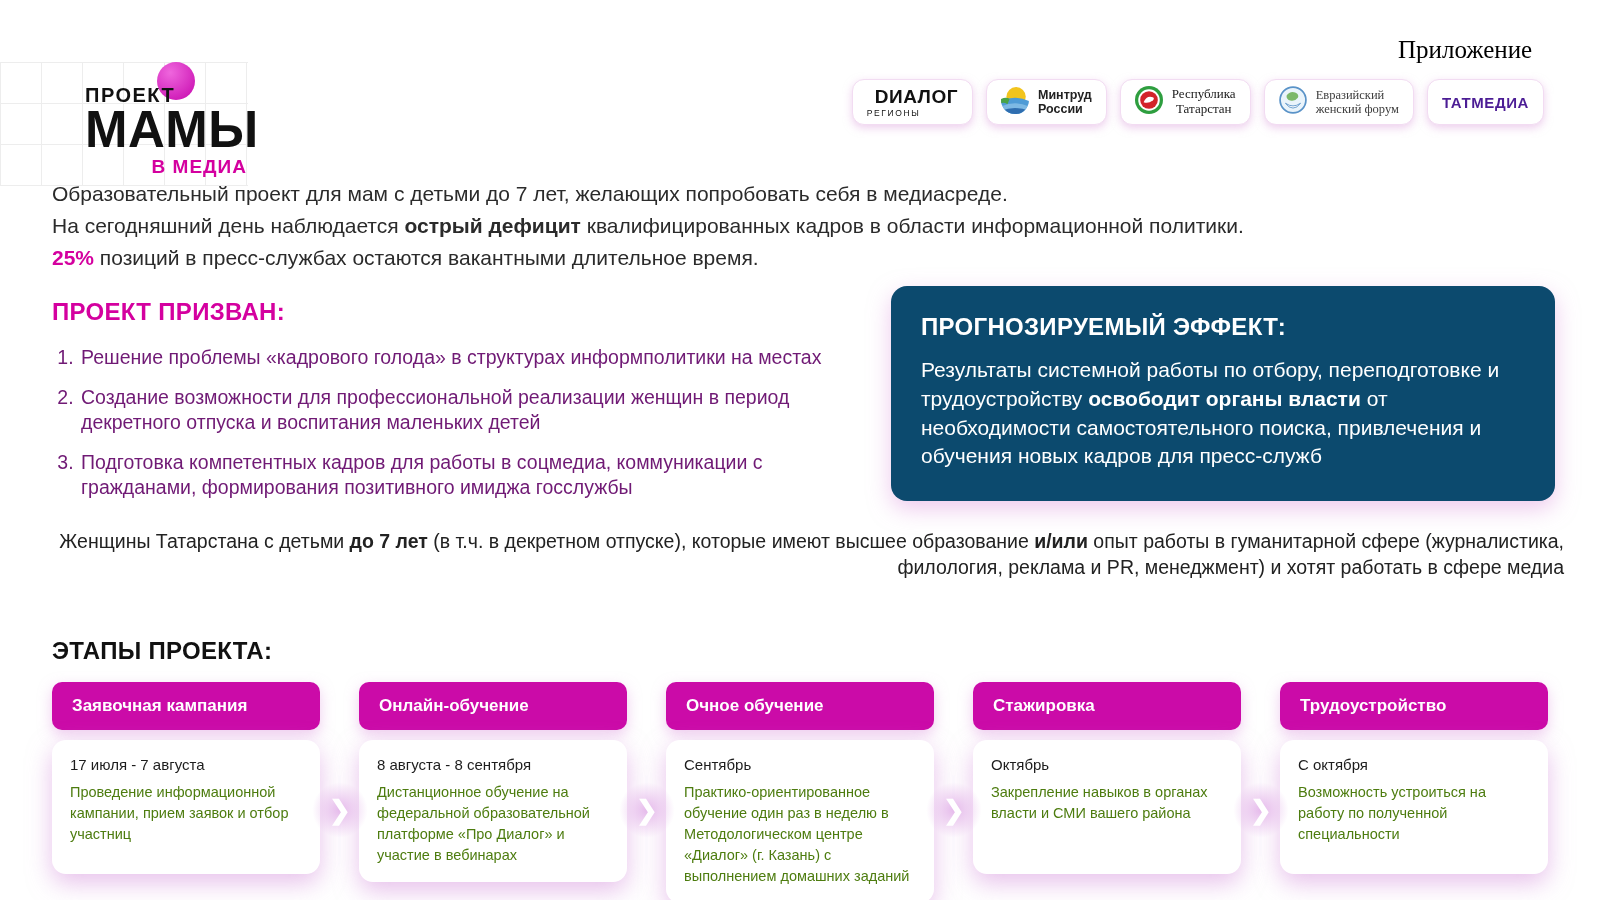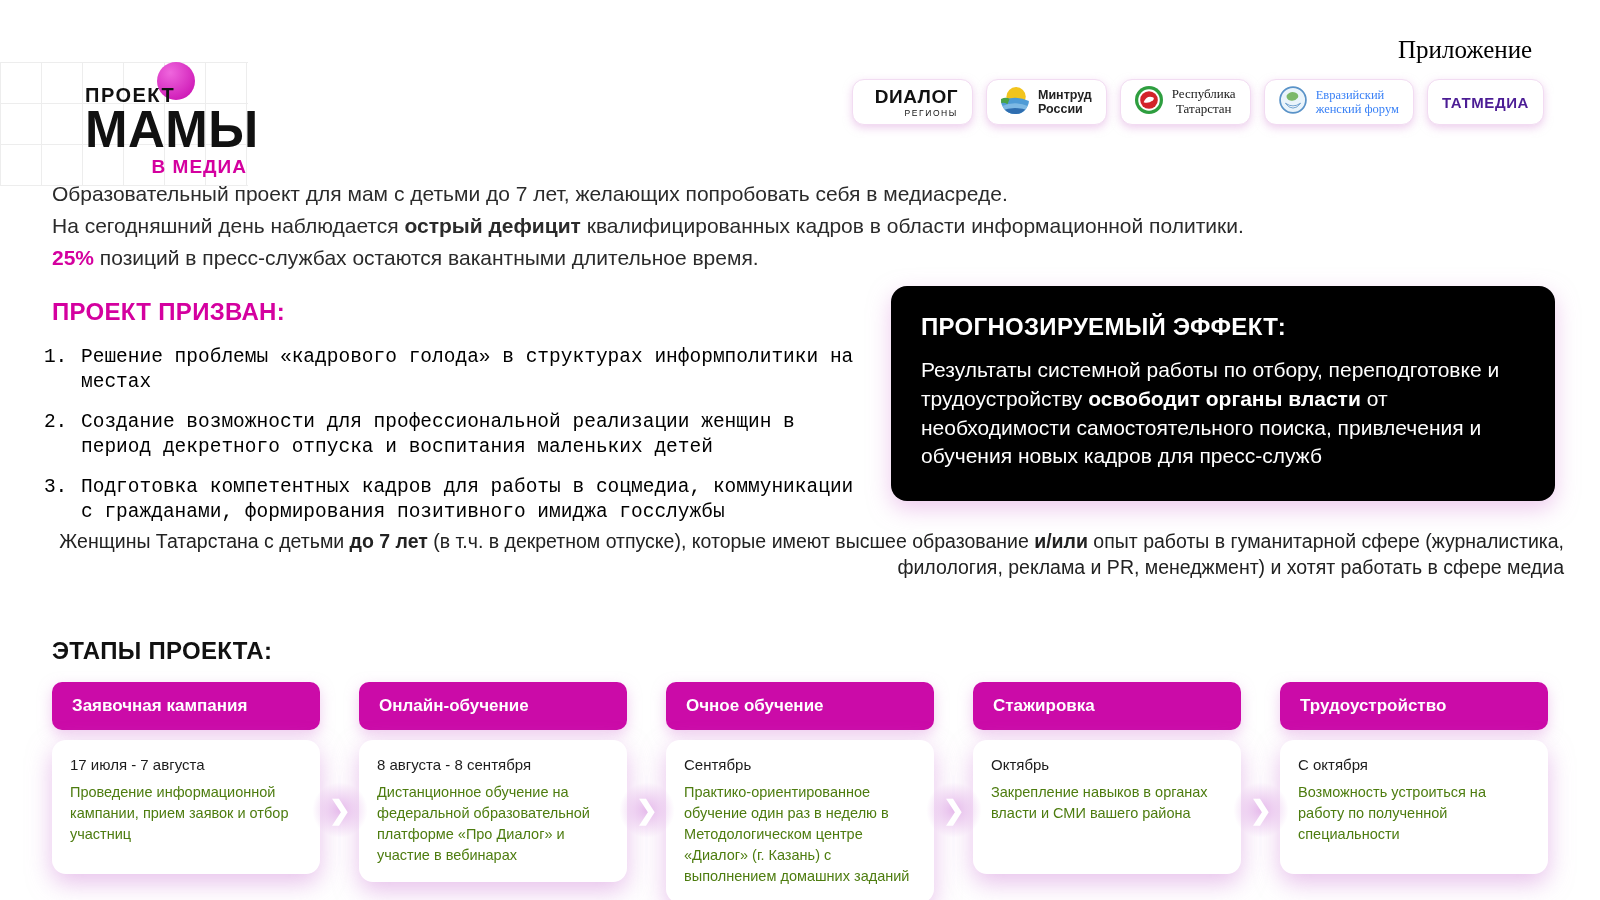--- a/index.html
+++ b/index.html
@@ -23,38 +23,38 @@
 
   .annotation { position:absolute; top:36px; left:1398px; font-family:"Liberation Serif", serif;
     font-size:25px; color:#000; }
 
   
   .partners { position:absolute; top:79px; right:56px; display:flex; gap:13px; }
   .badge { background:#fff; border:1px solid #f2dcf2; border-radius:12px;
     box-shadow:0 3px 9px rgba(222,168,222,0.55); display:flex; align-items:center;
     gap:9px; padding:5px 14px; height:46px; }
   .dialog-l1 { font-weight:bold; font-size:19px; letter-spacing:0.5px; color:#111; line-height:1;margin-left:8px; }
-  .dialog-l2 { font-size:8.5px; letter-spacing:1.6px; color:#111; margin-top:2px;text-align:right; }
+  .dialog-l2 { font-size:8.5px; letter-spacing:1.6px; color:#111; margin-top:2px; }
   .b-label { font-size:12.5px; font-weight:bold; line-height:1.15; color:#222; }
   .b-serif { font-family:"Liberation Serif", serif; font-weight:normal; font-size:13px; line-height:1.15; color:#1a1a1a;text-align:center; }
-  .b-blue  { font-family:"Liberation Serif", serif; font-size:12.5px; line-height:1.15; color:#3b82f6; }
+  .b-blue  { font-family:"Liberation Serif", serif; font-size:12.5px; line-height:1.15; color:#404040; }
   .b-navy  { font-family:Liberation Sans, sans-serif; font-weight:bold; font-size:15px; letter-spacing:0.6px; color:#4c1d95; }
 
   
   .intro { position:absolute; left:52px; top:178px; width:1512px; font-size:21px; line-height:1.52; }
   .stat { color:#d4009f; font-weight:bold; }
 
   
   .mission { position:absolute; left:52px; top:298px; width:812px; }
   .section-heading { color:#d4009f; font-weight:bold; font-size:24px; letter-spacing:0.3px; }
-  .mission ol { margin:19px 0 0 0; padding-left:27px; font-size:19.5px; line-height:1.28; color:#000000;font-family:Liberation Mono, monospace; }
+  .mission ol { margin:19px 0 0 0; padding-left:27px; font-size:19.5px; line-height:1.28; color:#701a75; }
   .mission li { margin-bottom:15px; padding-left:2px; }
 
   
-  .effect-box { position:absolute; left:891px; top:286px; width:664px; background:#000000;
+  .effect-box { position:absolute; left:891px; top:286px; width:664px; background:#0c4a6e;
     border-radius:16px; padding:27px 30px 30px; color:#fff;
     box-shadow:0 8px 22px rgba(222,150,222,0.5); }
   .effect-heading { font-weight:bold; font-size:24px; letter-spacing:0.3px; margin-bottom:15px; }
   .effect-body { font-size:21px; line-height:1.37; max-width:600px; }
 
   
   .audience { position:absolute; left:52px; top:523px; width:1512px; }
   .audience-body { margin-top:6px; font-size:19.5px; line-height:1.33; color:#222;text-align:right; }
 
   

